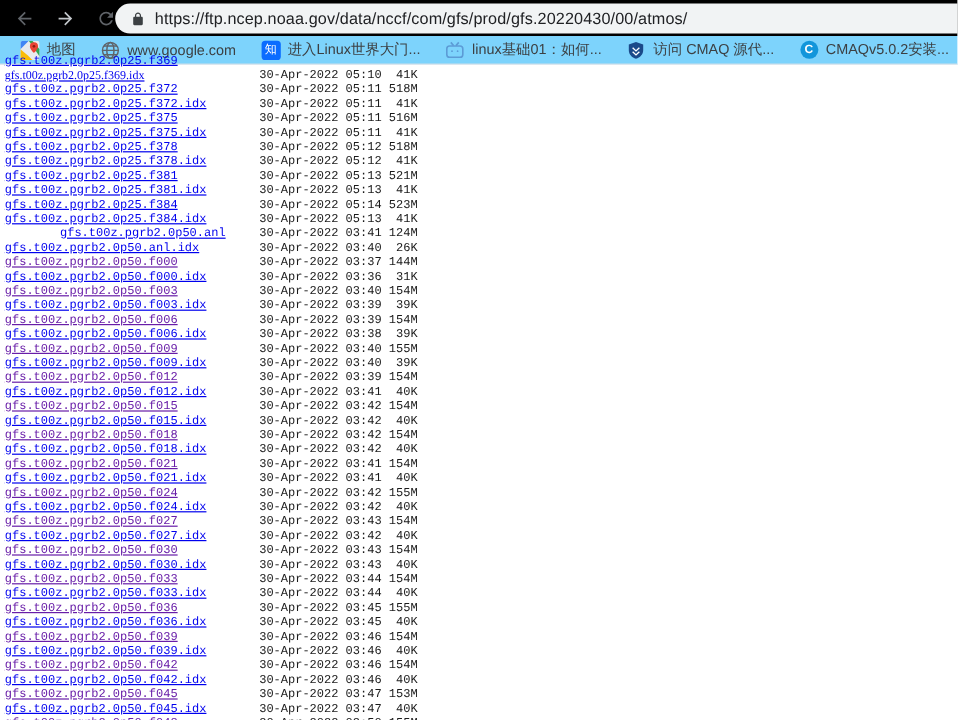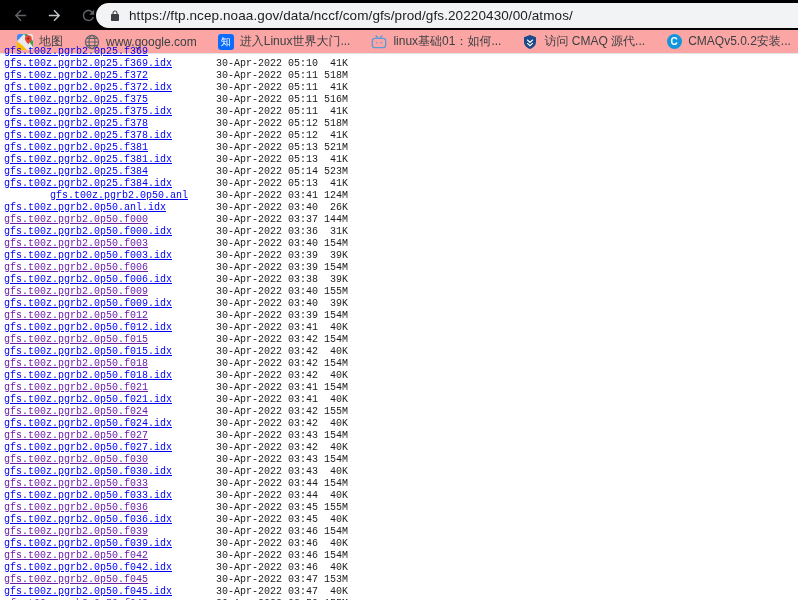--- a/index.html
+++ b/index.html
@@ -11,21 +11,21 @@
   .nav-btn { width:28px; height:28px; display:flex; align-items:center; justify-content:center;
              border-radius:50%; margin-left:6px; cursor:pointer; flex:0 0 auto; }
   .nav-btn svg { width:17px; height:17px; }
   .omnibox { position:absolute; left:96px; right:-14px; top:3px; height:25px;
              background:#f1f3f4; border-radius:13px; display:flex; align-items:center;
              padding-left:13px; }
   .omnibox .lock { width:12px; height:12px; margin-right:8px; flex:0 0 auto; }
   .omnibox .url { font-size:13.5px; color:#202124; letter-spacing:.1px; white-space:nowrap; }
 
   
-  .bookmarks { height:24px; background:#fca5a5; border-bottom:1px solid #e1e3e6;
+  .bookmarks { height:24px; background:#7dd3fc; border-bottom:1px solid #e1e3e6;
                display:flex; align-items:center; padding-left:10px; }
   .bm-item { display:flex; align-items:center; height:20px; padding:0 7px; margin-right:7px;
              border-radius:10px; cursor:pointer; white-space:nowrap; }
   .bm-ic { width:16px; height:16px; margin-right:6px; display:flex;
            align-items:center; justify-content:center; flex:0 0 auto; }
   .bm-ic svg { width:16px; height:16px; }
   .bm-label { font-size:12px; color:#3c4043; }
   .zhihu-badge { width:16px; height:16px; background:#0b6cff; color:#fff; border-radius:3px;
                  font-size:10px; line-height:16px; text-align:center; display:block; }
   .csdn-badge { width:15px; height:15px; background:#1296db; color:#fff; border-radius:50%;
@@ -126,21 +126,21 @@
     </div>
   </div>
 
 <div class="listing" id="file-listing">
     <div class="file-row clipped-top">
       <a href="#" class="file-link" style="color: rgb(0, 0, 238);">gfs.t00z.pgrb2.0p25.f369</a>
       <span class="file-date"></span>
       <span class="file-size"></span>
     </div>
     <div class="file-row">
-      <a href="#" class="file-link" style="color: rgb(0, 0, 238);">gfs.t00z.pgrb2.0p25.f369.idx</a>
+      <a href="#" class="file-link" style="color: rgb(0, 0, 238); font-family: Liberation Serif, serif;">gfs.t00z.pgrb2.0p25.f369.idx</a>
       <span class="file-date">30-Apr-2022 05:10</span>
       <span class="file-size">41K</span>
     </div>
     <div class="file-row">
       <a href="#" class="file-link" style="color: rgb(0, 0, 238);">gfs.t00z.pgrb2.0p25.f372</a>
       <span class="file-date">30-Apr-2022 05:11</span>
       <span class="file-size">518M</span>
     </div>
     <div class="file-row">
       <a href="#" class="file-link" style="color: rgb(0, 0, 238);">gfs.t00z.pgrb2.0p25.f372.idx</a>

